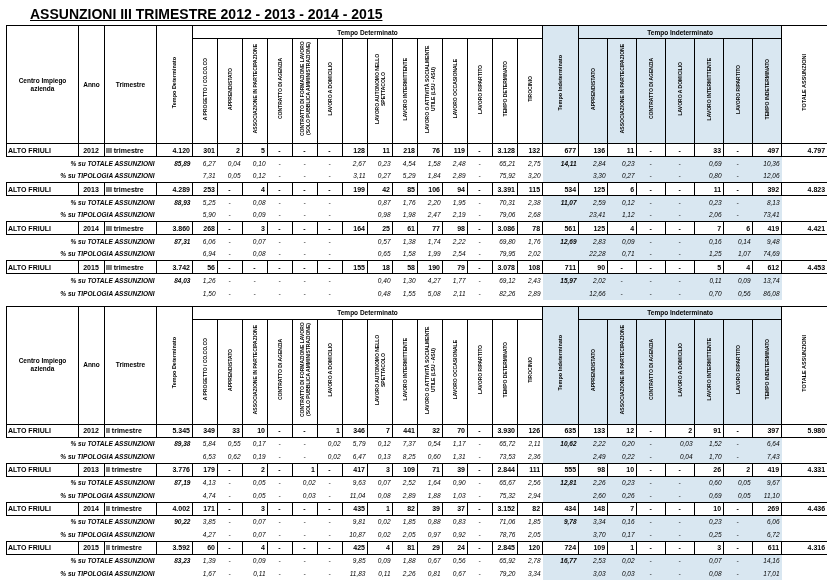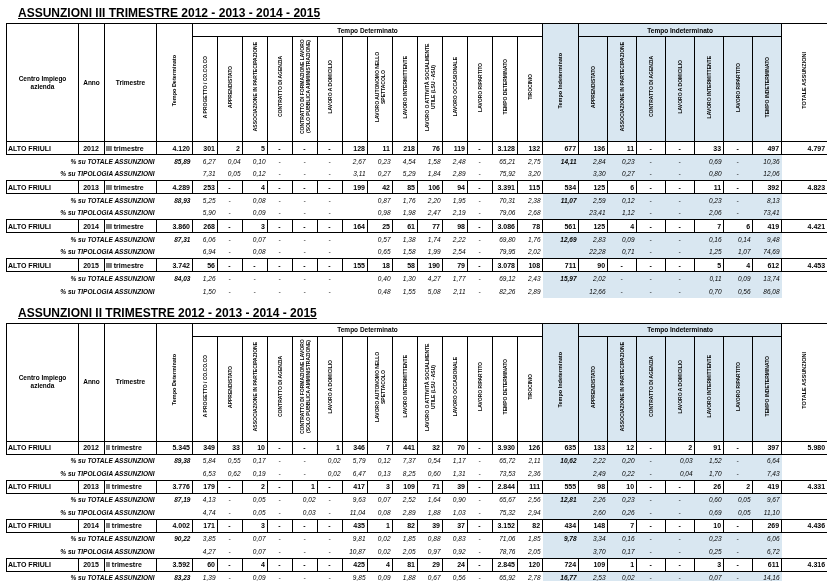--- a/index.html
+++ b/index.html
@@ -1,18 +1,18 @@
 <!DOCTYPE html>
 <html><head>
 <meta charset="utf-8">
 <style>
   html,body{margin:0;padding:0;background:#fff;}
   .page{width:827px;height:581px;overflow:hidden;background:#fff;color:#000;
         font-family:"Liberation Sans",sans-serif;padding:4px 3px 0 6px;box-sizing:border-box;}
-  .title{font-size:12px;font-weight:bold;text-decoration:underline;margin:2px 0 3px 12px;}
+  .title{font-size:14px;font-weight:bold;text-decoration:underline;margin:2px 0 3px 24px;}
   table.grid{border-collapse:collapse;table-layout:fixed;width:818px;}
   table.grid th{border:1px solid #000;padding:0;vertical-align:middle;text-align:center;background:#fff;font-weight:bold;}
   th.ghead{height:12px;font-size:6.5px;}
   th.vh{height:104px;}
   th.hname{font-size:6.5px;line-height:1.2;}
   .vt{writing-mode:vertical-rl;transform:rotate(180deg);display:inline-block;
       max-height:100px;font-size:5px;font-weight:bold;line-height:1.25;text-align:center;}
   .vt-tall{max-height:110px;font-size:5.5px;}
   .blue{background:#d9e7f1 !important;}
   tr.mrow{height:13px;}
@@ -433,21 +433,20 @@
               <td class="pnum blue">0,56</td>
               <td class="pnum blue">86,08</td>
               <td class="pnum"></td>
             </tr>
           </tbody>
         </table>
       </div>
   </section>
   <div class="tablegap"></div>
   <section>
-    <div class="title">ASSUNZIONI II TRIMESTRE 2012 - 2013 - 2014 - 2015</div>
     <div>
         <table class="grid">
           <colgroup>
             <col style="width: 72px;">
             <col style="width: 26px;">
             <col style="width: 52px;">
             <col style="width: 36px;">
             <col style="width: 25px;">
             <col style="width: 25px;">
             <col style="width: 25px;">

